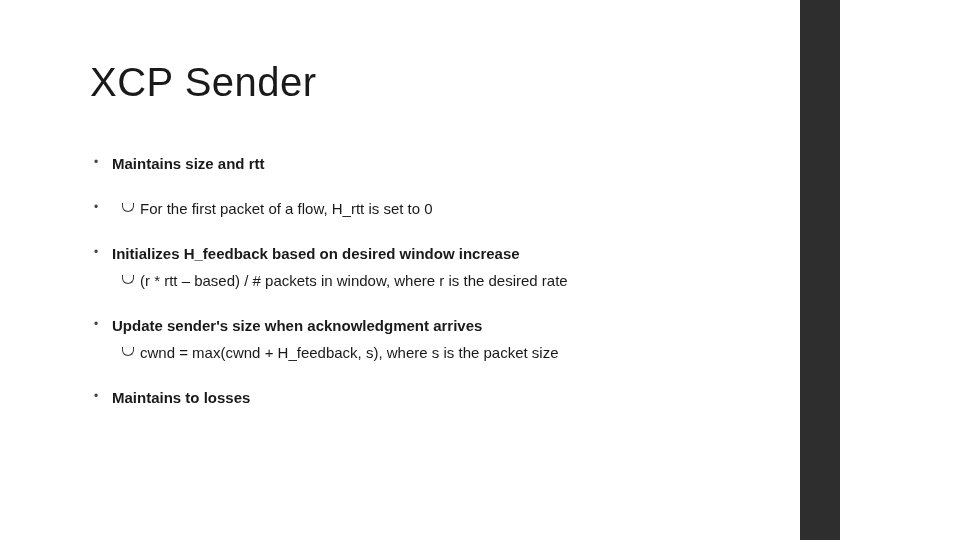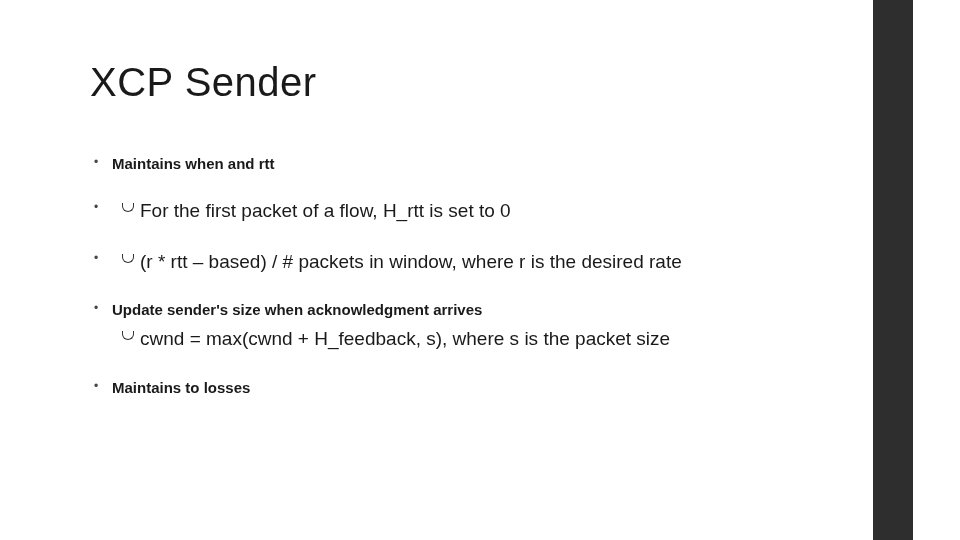--- a/index.html
+++ b/index.html
@@ -1,19 +1,19 @@
 <!DOCTYPE html>
 <html><head>
 <meta charset="utf-8">
 <style>
   * { margin: 0; padding: 0; box-sizing: border-box; }
   html, body { width: 960px; height: 540px; background: #fff; font-family: Arial, Helvetica, sans-serif; color: #1a1a1a; }
   .slide {
     position: relative;
-    width: 913px;
+    width: 840px;
     height: 540px;
     padding: 60px 70px 40px 90px;
   }
   .sidebar {
     position: absolute;
     top: 0;
     right: 0;
     width: 40px;
     height: 540px;
     background: #2e2e2e;
@@ -45,21 +45,21 @@
     color: #444;
   }
   .sub {
     list-style: none;
     margin-top: 6px;
   }
   .sub > li {
     position: relative;
     padding-left: 28px;
     font-weight: 400;
-    font-size: 19px;
+    font-size: 15px;
     margin-top: 4px;
   }
   .sub > li::before {
     content: "";
     position: absolute;
     left: 10px;
     top: 5px;
     width: 10px;
     height: 8px;
     border: 1.3px solid #333;
@@ -70,28 +70,29 @@
 </head>
 <body>
 
 <div class="slide">
   <div class="sidebar"></div>
 
   <h1 class="title">XCP Sender</h1>
 
   <ul class="bullets">
     <li>
-      <span>Maintains when and rtt</span>
+      <span>Maintains size and rtt</span>
     </li>
     <li>
       <ul class="sub">
         <li>For the first packet of a flow, H_rtt is set to 0</li>
       </ul>
     </li>
     <li>
+      <span>Initializes H_feedback based on desired window increase</span>
       <ul class="sub">
         <li>(r * rtt – based) / # packets in window, where r is the desired rate</li>
       </ul>
     </li>
     <li>
       <span>Update sender's size when acknowledgment arrives</span>
       <ul class="sub">
         <li>cwnd = max(cwnd + H_feedback, s), where s is the packet size</li>
       </ul>
     </li>

